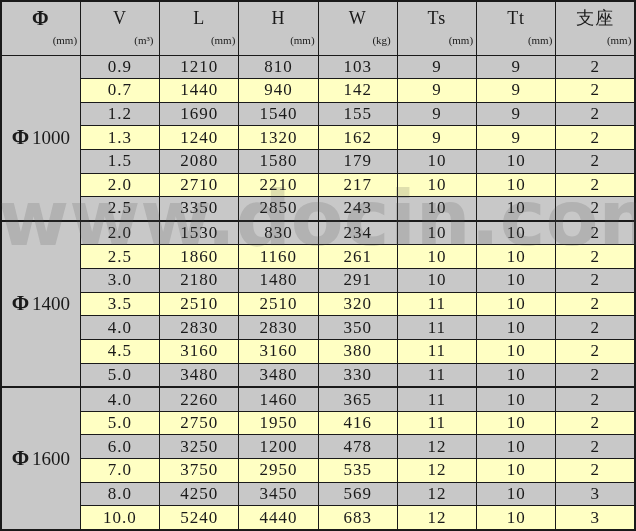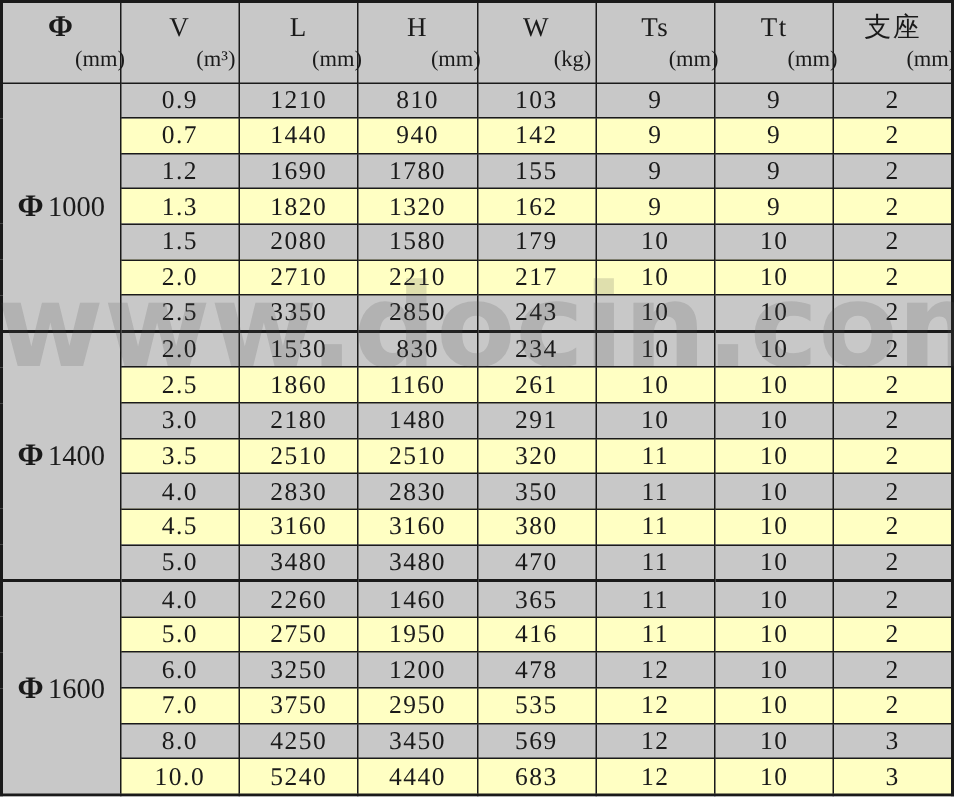--- a/index.html
+++ b/index.html
@@ -37,21 +37,21 @@
   thead th { border-bottom: 2px solid var(--grid, #1a1a1a); }
   .hdr-name {
     display: block;
     font-size: 18px;
     line-height: 24px;
     letter-spacing: 1px;
   }
   .hdr-name.phi-bold { font-weight: bold; font-size: 20px; }
   .hdr-unit {
     display: block;
-    font-size: 15px;
+    font-size: 11px;
     line-height: 20px;
     padding-left: 48px;
   }
   tbody td {
     font-size: 17px;
     letter-spacing: 1px;
   }
   tbody tr.gray  td { background: var(--row-gray, #c8c8c8); }
   tbody tr.yellow td { background: var(--row-yellow, #ffffc3); }
   tbody td.group-cell {
@@ -150,29 +150,29 @@
           <td>1440</td>
           <td>940</td>
           <td>142</td>
           <td>9</td>
           <td>9</td>
           <td>2</td>
         </tr>
         <tr class="gray">
           <td>1.2</td>
           <td>1690</td>
-          <td>1780</td>
+          <td>1540</td>
           <td>155</td>
           <td>9</td>
           <td>9</td>
           <td>2</td>
         </tr>
         <tr class="yellow">
           <td>1.3</td>
-          <td>1820</td>
+          <td>1240</td>
           <td>1320</td>
           <td>162</td>
           <td>9</td>
           <td>9</td>
           <td>2</td>
         </tr>
         <tr class="gray">
           <td>1.5</td>
           <td>2080</td>
           <td>1580</td>
@@ -251,21 +251,21 @@
           <td>3160</td>
           <td>380</td>
           <td>11</td>
           <td>10</td>
           <td>2</td>
         </tr>
         <tr class="gray">
           <td>5.0</td>
           <td>3480</td>
           <td>3480</td>
-          <td>470</td>
+          <td>330</td>
           <td>11</td>
           <td>10</td>
           <td>2</td>
         </tr>
         <tr class="gray group-start">
           <td rowspan="6" class="group-cell"><span class="phi">Φ</span>1600</td>
           <td>4.0</td>
           <td>2260</td>
           <td>1460</td>
           <td>365</td>

